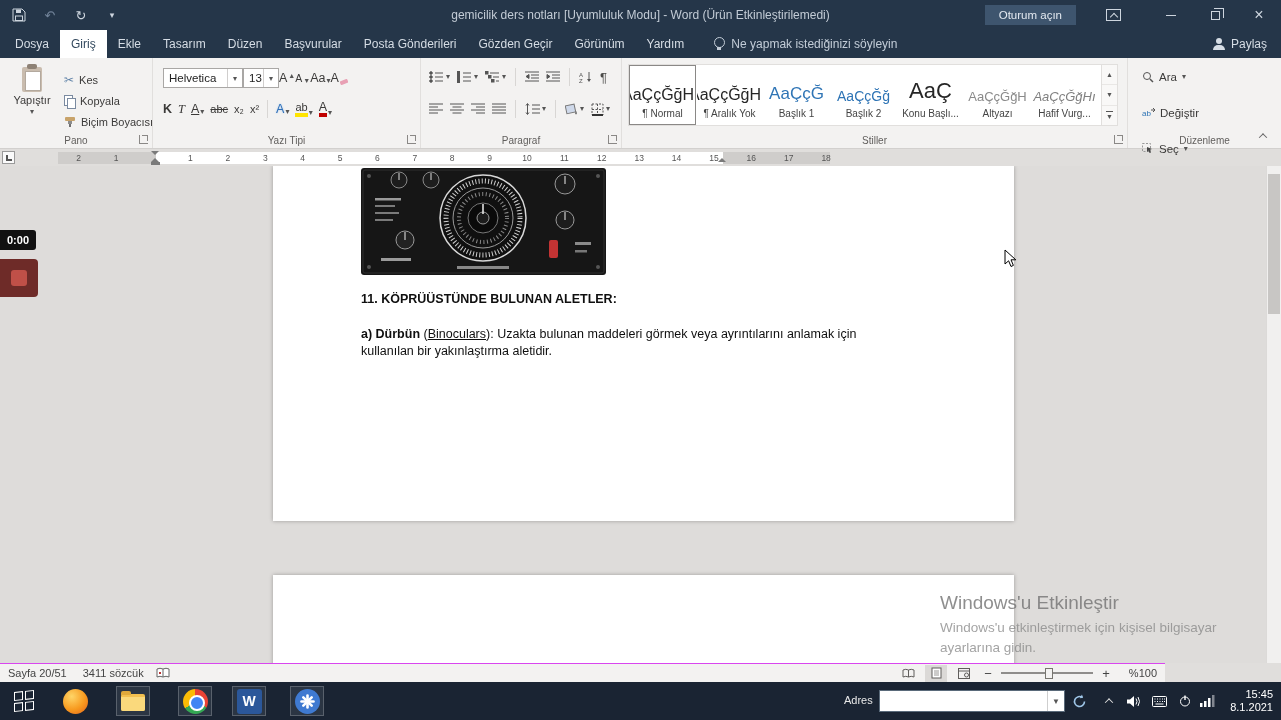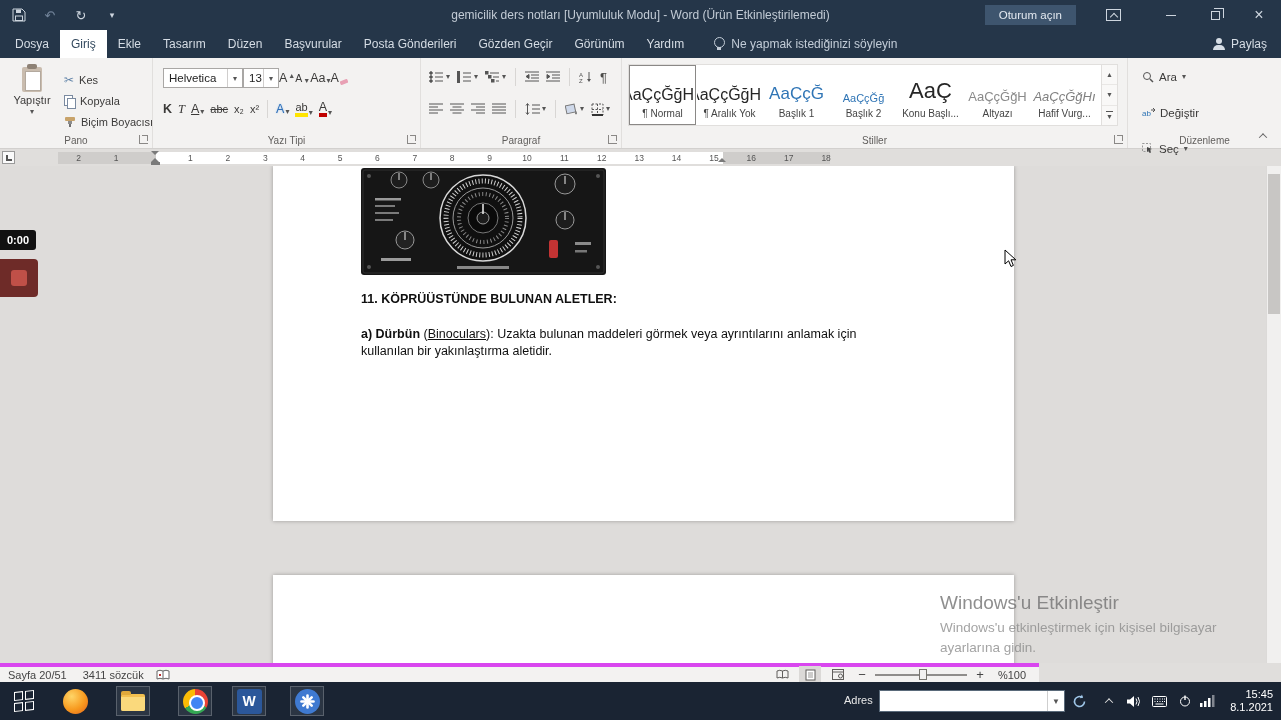--- a/index.html
+++ b/index.html
@@ -82,21 +82,21 @@
   .pilcrow{font-size:13px;color:#4a4a48}
 
   
   .gallery{position:absolute;left:6px;top:6px;width:474px;height:62px;background:#fff;border:1px solid #e1dfdd;display:flex}
   .sty{width:67px;padding-top:2px;text-align:center;border:1px solid transparent;overflow:hidden}
   .sty.selected{border-color:#8a8886}
   .samp{height:36px;display:flex;align-items:flex-end;justify-content:center;white-space:nowrap;overflow:hidden}
   .slabel{font-size:10px;color:#444;margin-top:4px;white-space:nowrap;overflow:hidden}
   .s-normal{font-size:16px;color:#262626}
   .s-h1{font-size:17px;color:#2e74b5}
-  .s-h2{font-size:11px;color:#2e74b5}
+  .s-h2{font-size:14px;color:#2e74b5}
   .s-title{font-size:22px;color:#262626}
   .s-sub{font-size:13px;color:#8a8a8a}
   .s-emph{font-size:13px;font-style:italic;color:#7f7f7f}
   .galarr{position:absolute;left:480px;top:6px;width:16px;height:62px;border:1px solid #e1dfdd;border-left:none;display:flex;flex-direction:column;background:#f9f8f7}
   .galarr span{flex:1;display:flex;align-items:center;justify-content:center;font-size:7px;color:#555;border-bottom:1px solid #e9e7e5}
   .galarr span:last-child{border-bottom:none}
   .exp{border-top:1px solid #555;line-height:1;padding-top:1px}
 
   
   .edit-rows{position:absolute;left:14px;top:10px;display:flex;flex-direction:column;gap:18px}
@@ -130,30 +130,30 @@
   .docpara{position:absolute;left:88px;top:160px;width:550px;font-size:12.5px;color:#0f0f0f;line-height:1.35}
   .und{text-decoration:underline}
   .wm{position:absolute;left:940px;top:426px;z-index:5}
   .wm1{font-size:19px;color:#737373;opacity:.8}
   .wm2{font-size:13.5px;color:#8a8a8a;opacity:.78;line-height:1.45;margin-top:4px}
   .vscroll{position:absolute;right:0;top:0;width:15px;height:100%;background:#f1f0ef;border-left:1px solid #dcdad8}
   .vthumb{position:absolute;left:1px;top:8px;width:12px;height:140px;background:#c8c6c4}
   #cursor{position:absolute;left:1004px;top:249px;z-index:60}
 
   
-  #status{position:absolute;left:0;top:663px;width:1039px;height:19px;background:#f3f2f1;border-top:4px solid #d946ef;display:flex;align-items:center;font-size:11px;color:#444;z-index:30}
+  #status{position:absolute;left:0;top:663px;width:1165px;height:19px;background:#f3f2f1;border-top:1px solid #d946ef;display:flex;align-items:center;font-size:11px;color:#444;z-index:30}
   .st-item{padding:0 8px;white-space:nowrap}
   .st-right{margin-left:auto;display:flex;align-items:center;gap:6px;padding-right:8px}
   .viewbtn{width:22px;height:17px;display:flex;align-items:center;justify-content:center}
   .viewbtn.sel{background:#dbd9d7}
   .zoomtrack{position:relative;width:92px;height:17px;display:flex;align-items:center}
   .ztrack{width:100%;height:2px;background:#8f8d8b}
   .zthumb{position:absolute;left:44px;top:3px;width:8px;height:11px;background:#f3f2f1;border:1px solid #77756f}
   .zbtn{font-size:13px;color:#444;width:14px;text-align:center}
-  .zlabel{width:38px;text-align:center}
+  .zlabel{width:38px;text-align:right}
 
   
   #task{position:absolute;left:0;top:682px;width:1281px;height:38px;background:#1a2433;color:#fff;z-index:40}
   .start{position:absolute;left:0;top:0;width:48px;height:38px;display:flex;align-items:center;justify-content:center}
   .winlogo{display:grid;grid-template-columns:9px 9px;grid-template-rows:9px 9px;gap:2px;transform:skewY(-6deg)}
   .winlogo i{border:1.5px solid #fff;display:block}
   .ticon{position:absolute;top:4px;width:34px;height:30px;display:flex;align-items:center;justify-content:center;border:1px solid transparent}
   .ticon.open{background:rgba(255,255,255,.08);border-color:rgba(255,255,255,.22)}
   .ff{width:25px;height:25px;border-radius:50%;background:radial-gradient(circle at 35% 30%,#ffd567,#f79a1f 55%,#e3611b)}
   .chrome{width:25px;height:25px;border-radius:50%;background:conic-gradient(#ea4335 0 33%,#34a853 0 66%,#fbbc05 0);position:relative}

